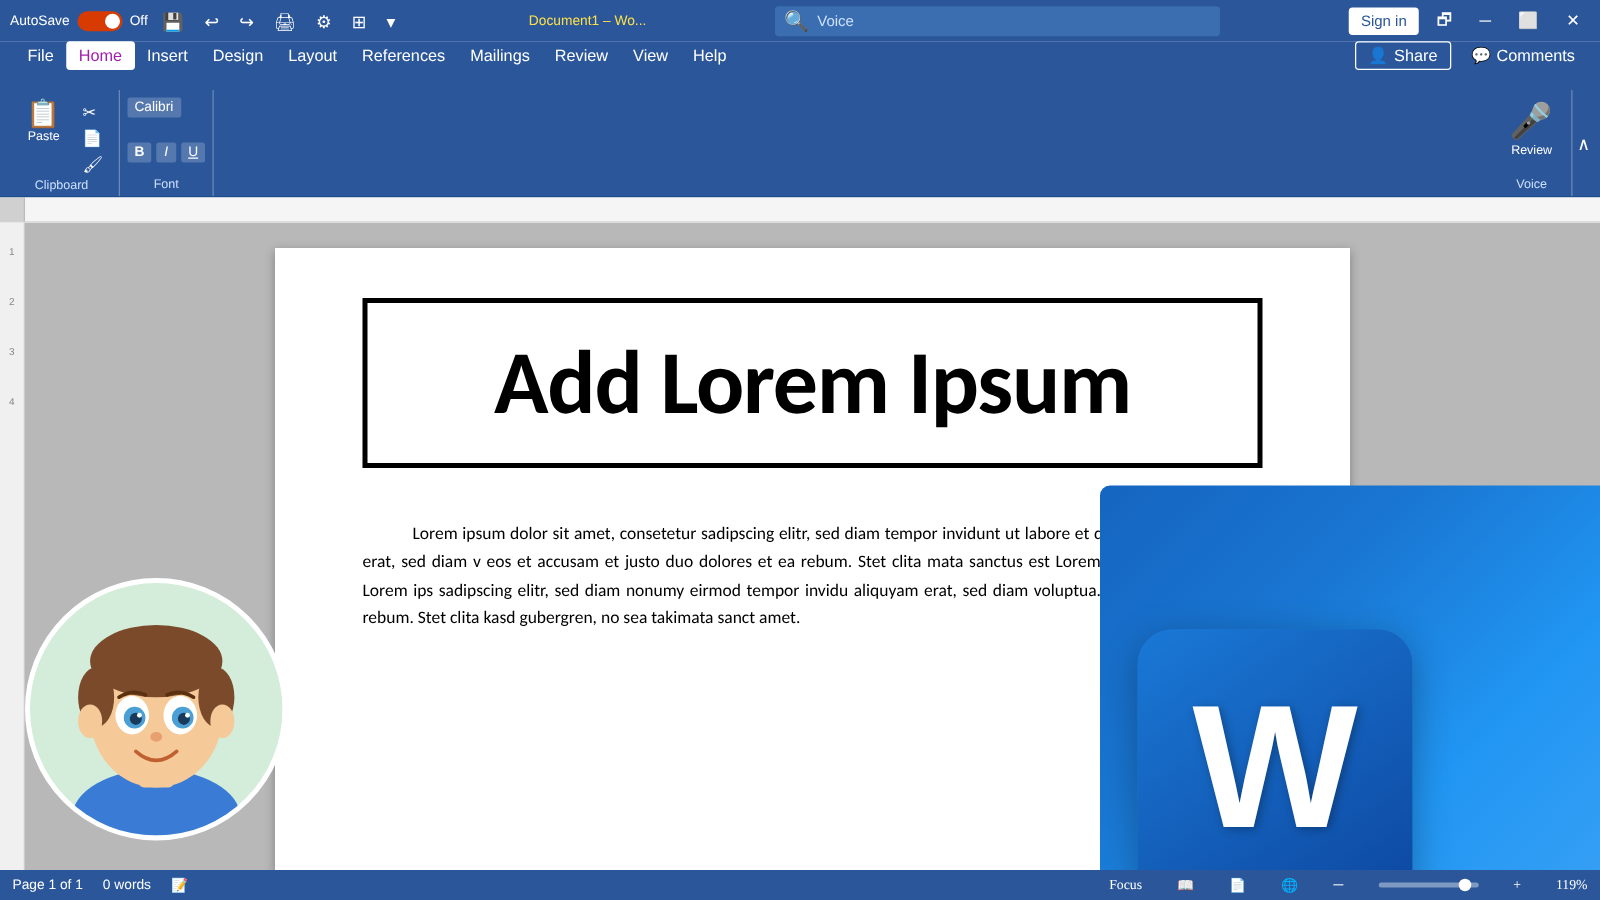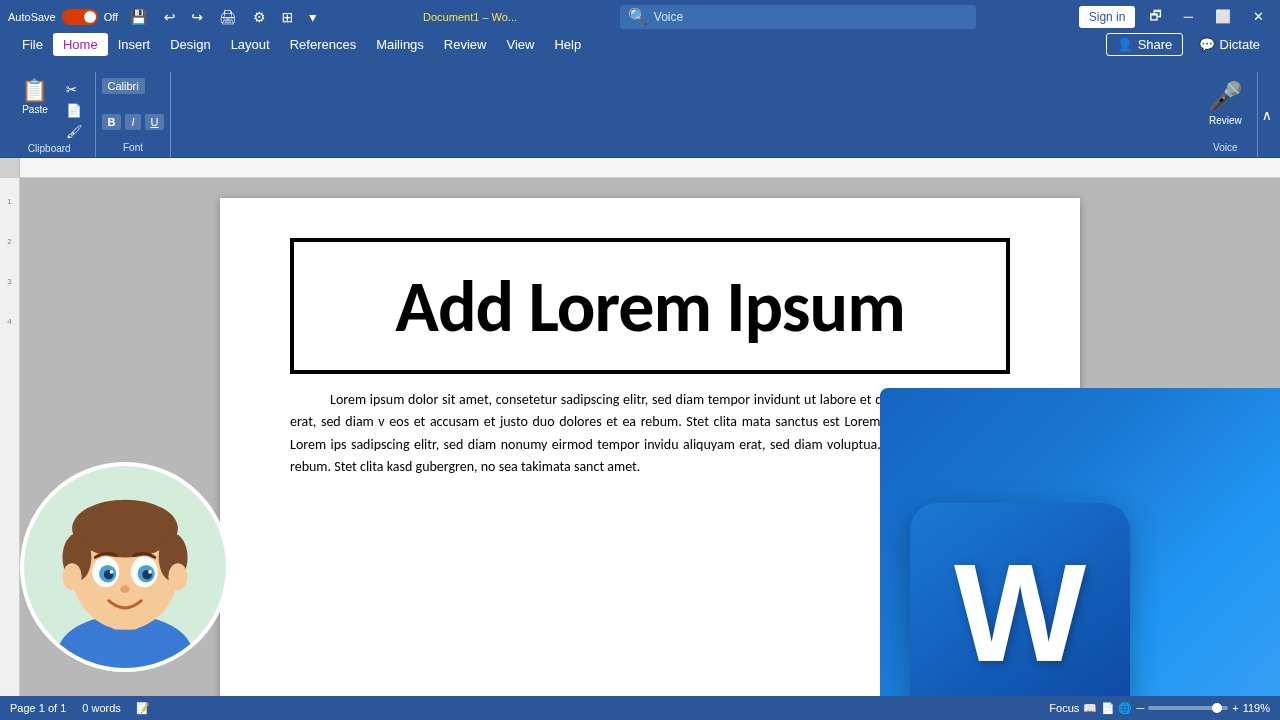--- a/index.html
+++ b/index.html
@@ -122,21 +122,21 @@
       width: 860px;
       background: white;
       box-shadow: 0 2px 8px rgba(0,0,0,0.3);
       padding: 40px 70px;
       position: relative;
       min-height: 500px;
     }
     .title-box {
       border: 4px solid #000;
       padding: 20px 30px;
-      margin-bottom: 15px;
+      margin-bottom: 42px;
       text-align: center;
     }
     .title-box-text {
       font-size: 72px;
       font-weight: 900;
       font-family: Calibri, Arial, sans-serif;
       color: #000;
       letter-spacing: -1px;
     }
     .body-text {
@@ -205,21 +205,21 @@
     
     .statusbar {
       height: 24px;
       background: #2b579a;
       display: flex;
       align-items: center;
       padding: 0 10px;
       gap: 16px;
     }
     .status-item { color: white; font-size: 11px; cursor: pointer; }
-    .status-right { margin-left: auto; display: flex; align-items: center; gap: 4px; }
+    .status-right { margin-left: auto; display: flex; align-items: center; gap: 28px; font-family: Liberation Serif, serif; }
     .zoom-slider {
       width: 80px; height: 4px; background: rgba(255,255,255,0.4);
       border-radius: 2px; position: relative; cursor: pointer;
     }
     .zoom-thumb {
       width: 10px; height: 10px; background: white; border-radius: 50%;
       position: absolute; top: -3px; right: 6px;
     }
 
     
@@ -282,21 +282,21 @@
   <div class="menu-item">Review</div>
   <div class="menu-item">View</div>
   <div class="menu-item">Help</div>
   <div class="menu-right">
     <div class="share-btn">
       <span>👤</span>
       <span>Share</span>
     </div>
     <div class="comments-btn">
       <span>💬</span>
-      <span>Dictate</span>
+      <span>Comments</span>
     </div>
   </div>
 </div>
 
 <div class="ribbon">
 
   <div class="ribbon-group">
     <div class="ribbon-group-content">
       <div class="ribbon-btn ribbon-btn-large">
         <span class="ribbon-btn-icon">📋</span>

